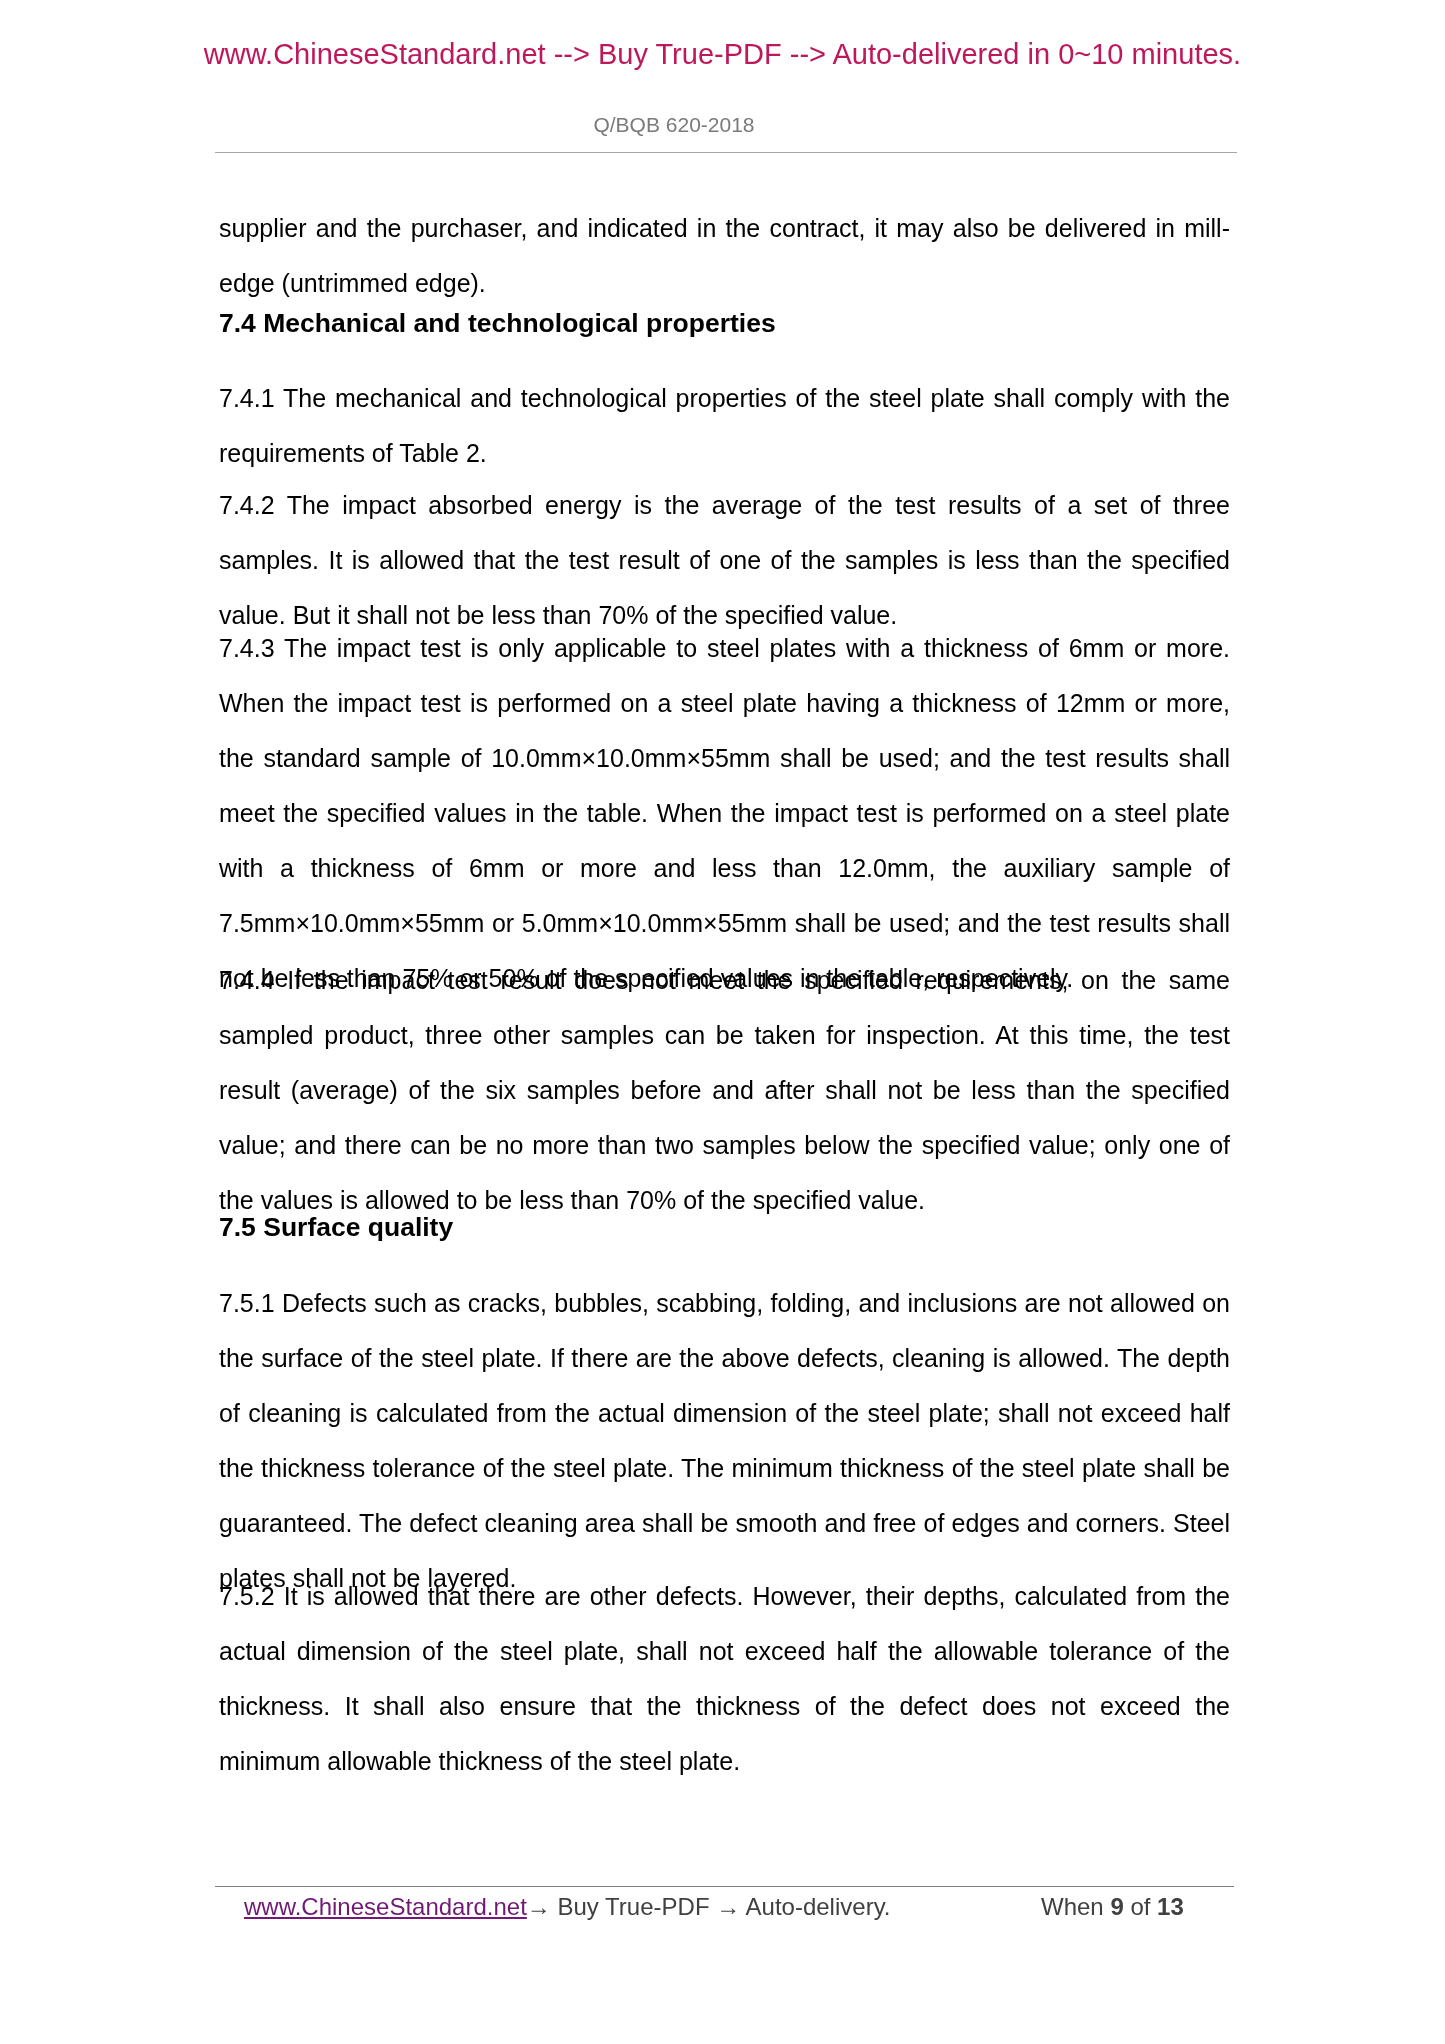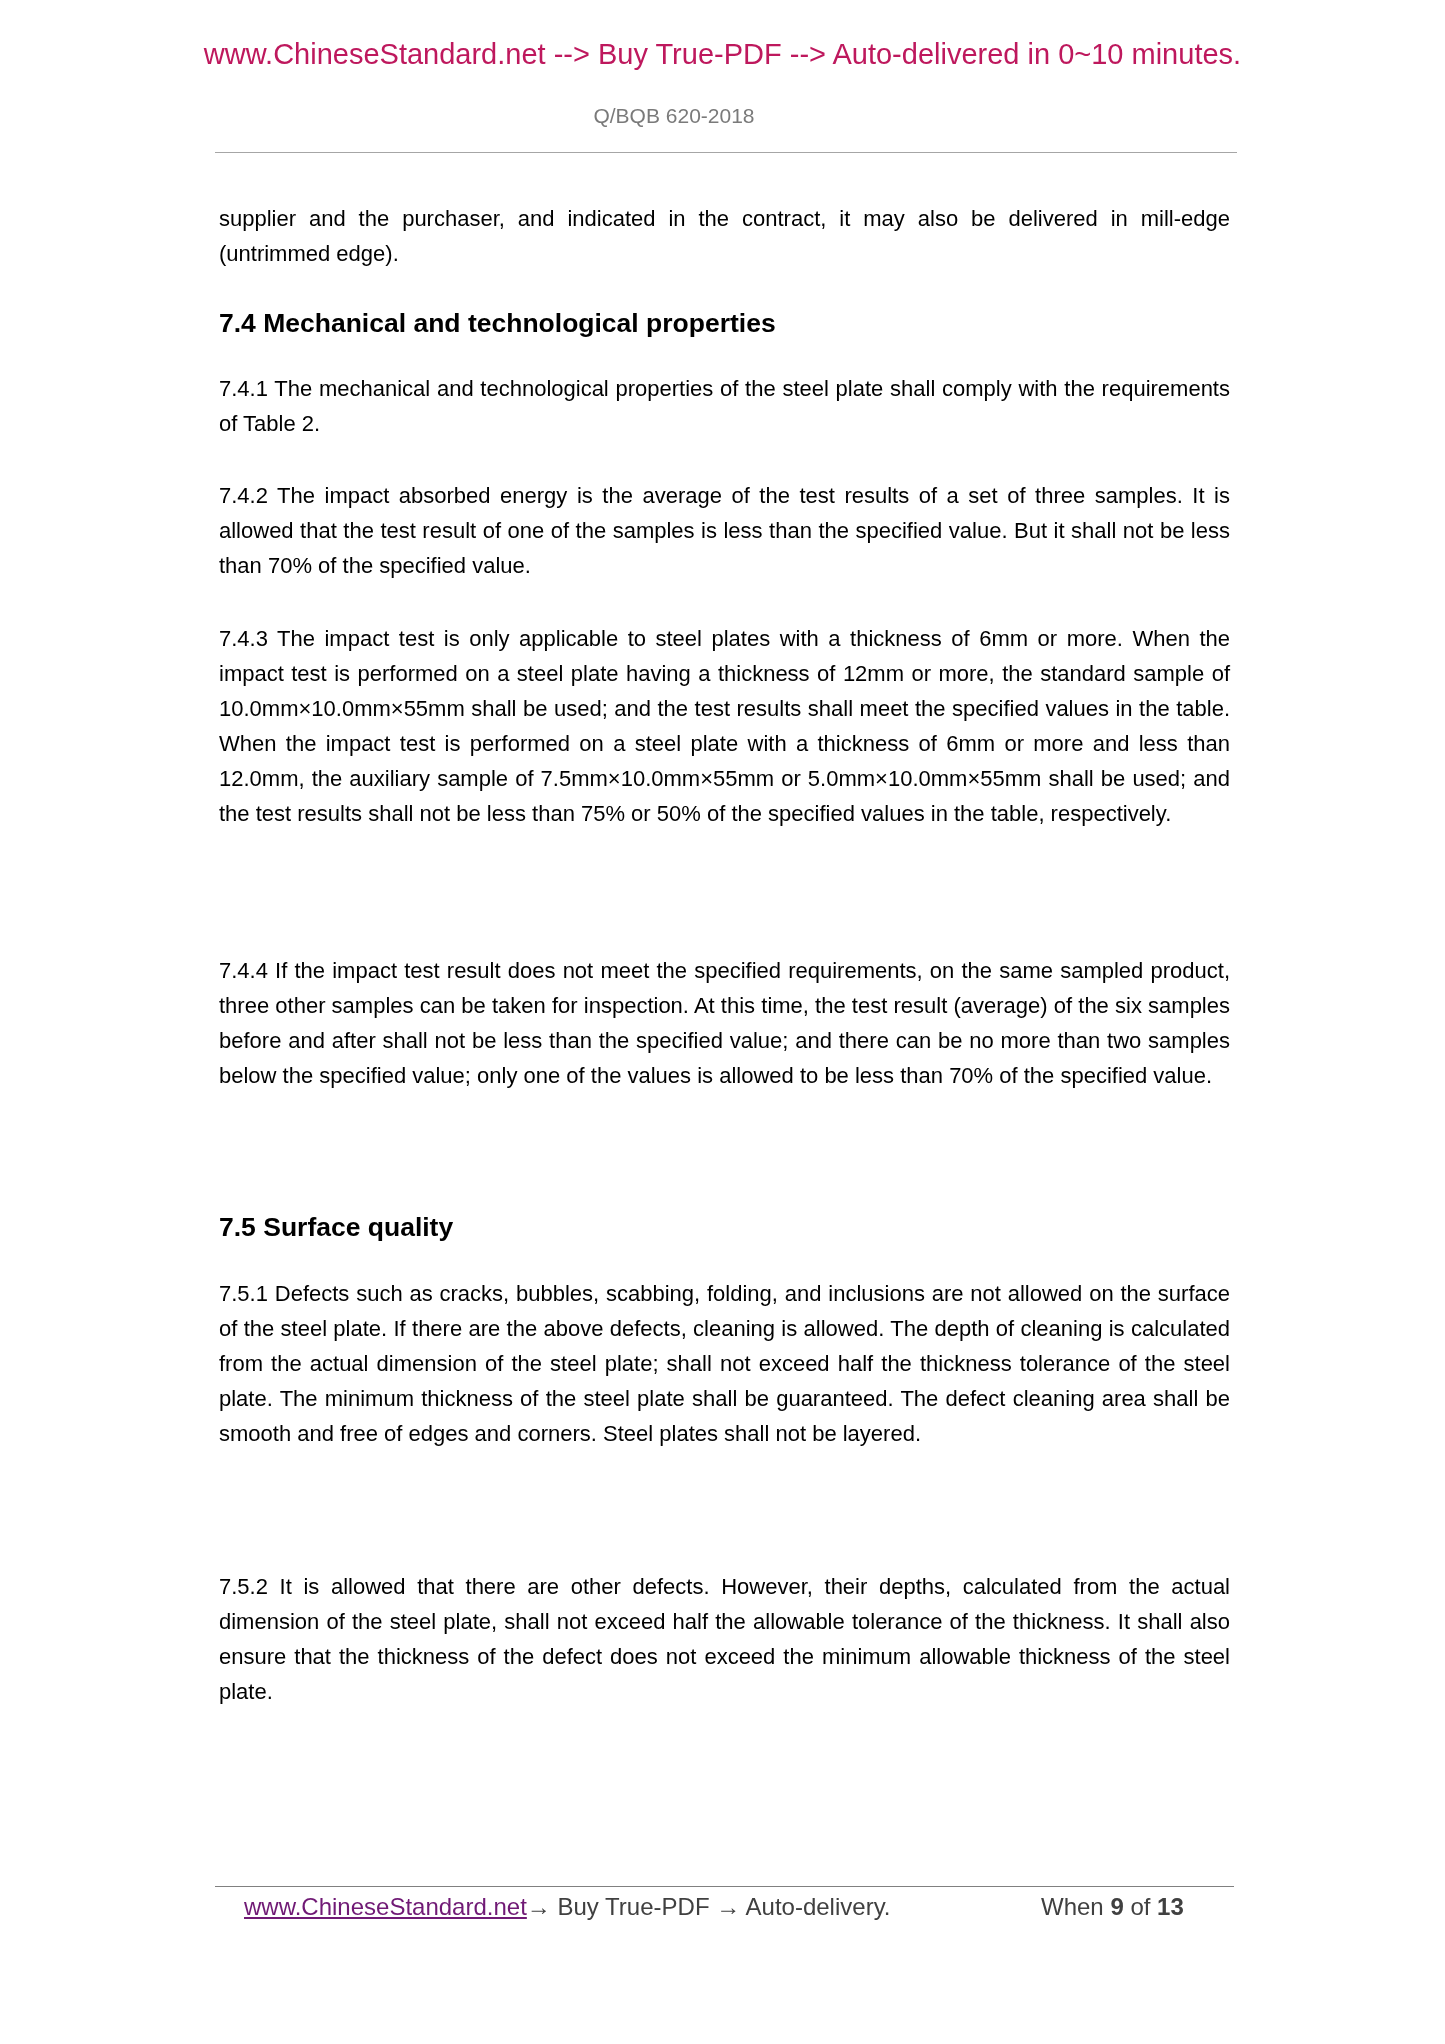--- a/index.html
+++ b/index.html
@@ -1,26 +1,26 @@
 <!DOCTYPE html>
 <html><head>
 <meta charset="utf-8">
 <style>
   html, body { margin:0; padding:0; background:#ffffff; }
   body { width:1445px; height:2044px; position:relative; overflow:hidden;
          font-family:"Liberation Sans", sans-serif; color:#000; }
   .top-banner { position:absolute; left:0; width:1445px; top:38px; text-align:center;
          font-size:29px; color:#be185d; }
-  .doc-code { position:absolute; left:0; width:1348px; top:104px; text-align:center;
+  .doc-code { position:absolute; left:0; width:1348px; top:113px; text-align:center;
          font-size:21px; color:#7a7a7a; }
   .rule { position:absolute; left:215px; width:1022px; height:0; border-top:1.5px solid #a6a6a6; }
   .rule.top { top:152px; }
   .rule.bottom { top:1886px; left:215px; width:1019px; border-top:1.5px solid #808080; }
   .body { position:absolute; left:219px; width:1011px; top:0; }
-  .para { position:absolute; left:0; width:1011px; font-size:22px; line-height:35px;
+  .para { position:absolute; left:0; width:1011px; font-size:25px; line-height:55px;
           text-align:justify; }
   .para .num { font-weight:normal; }
   .heading { position:absolute; left:0; font-size:26.5px; font-weight:bold; line-height:38px; }
   .footer { position:absolute; top:1893px; left:244px; width:970px; font-size:24px; color:#404040;
             white-space:nowrap; }
   .footer a { color:#701a75; text-decoration:underline; }
   .footer .page { position:absolute; left:797px; top:0; }
   .footer .page b { font-weight:bold; }
 </style>
 </head>

